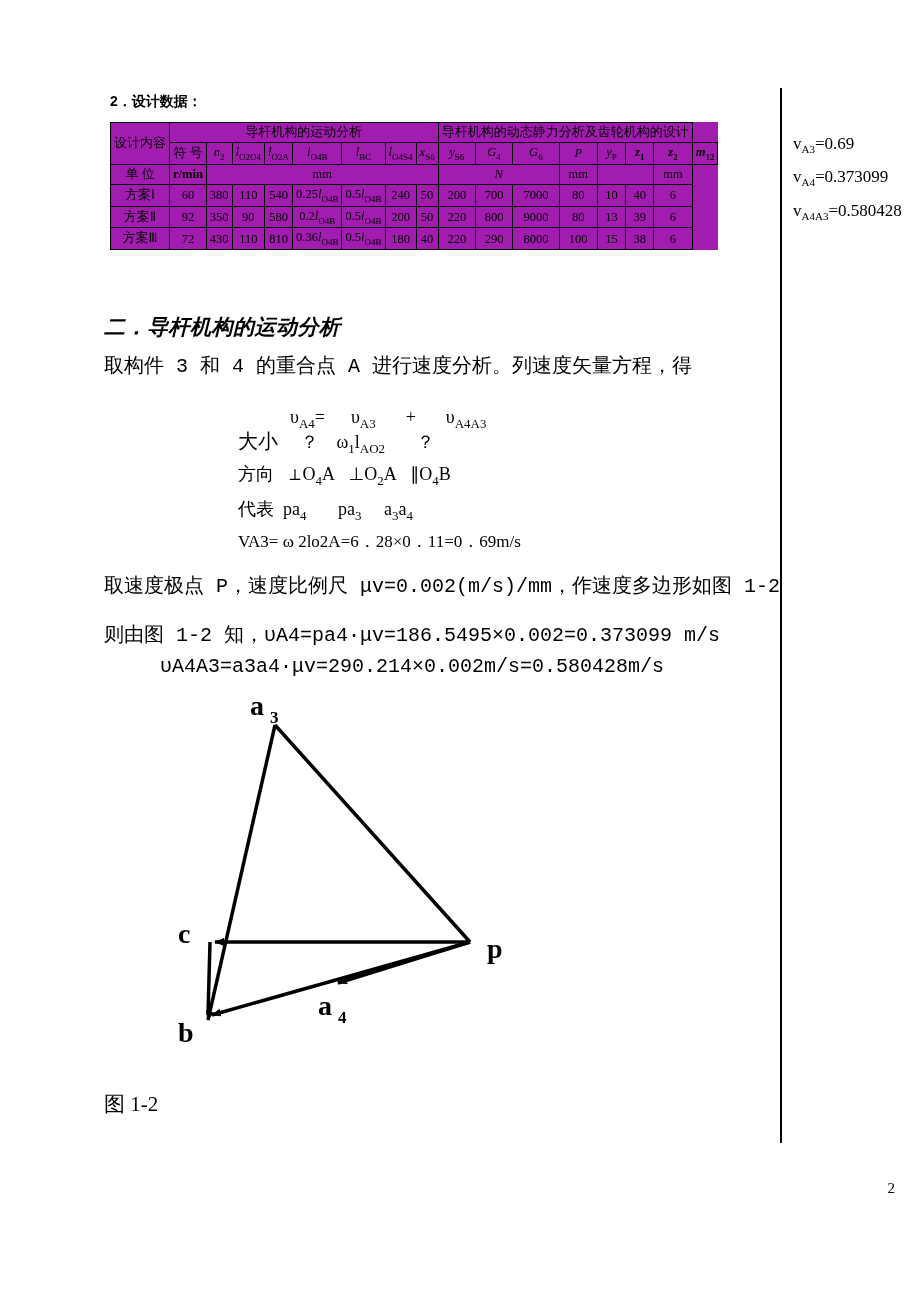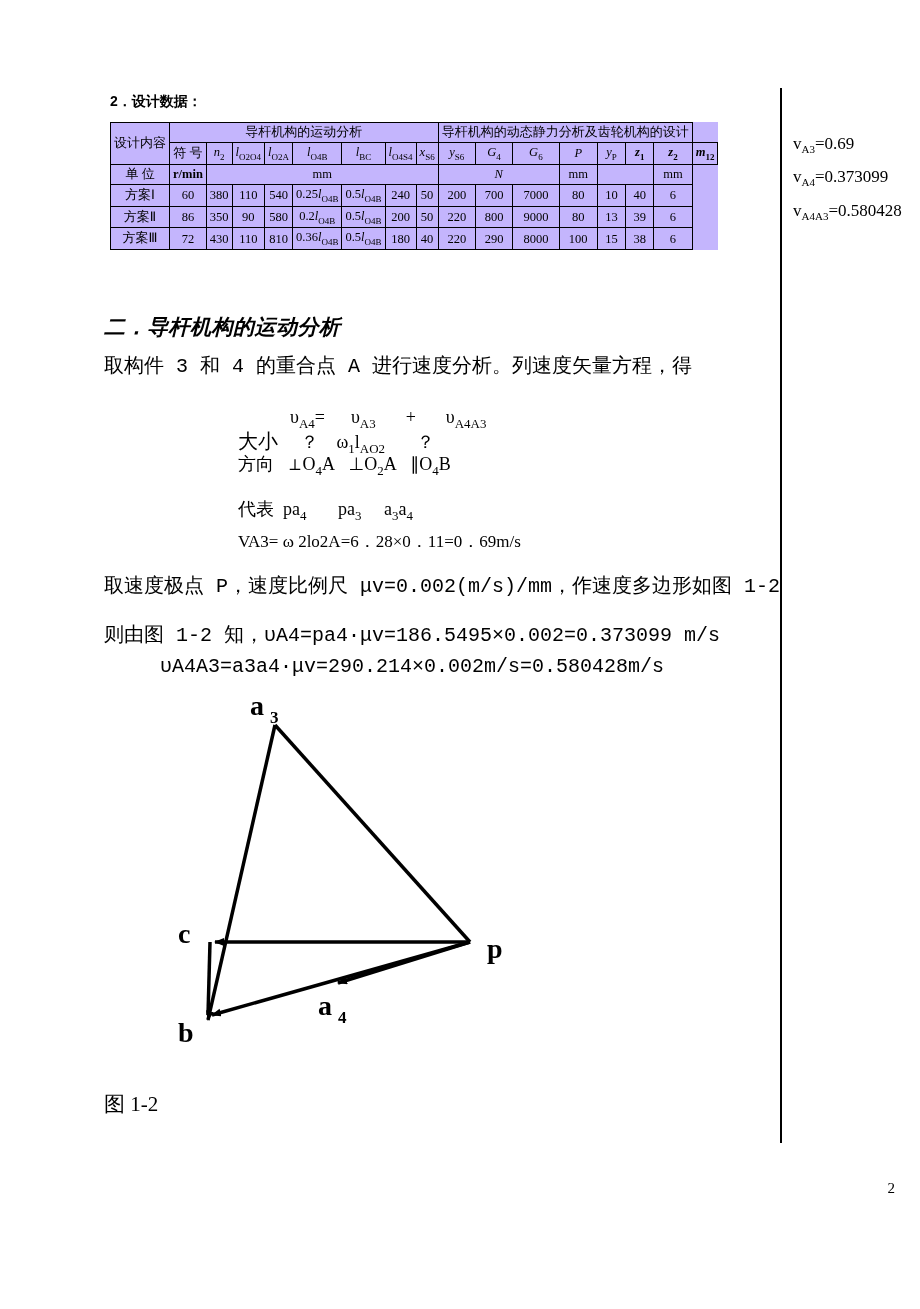--- a/index.html
+++ b/index.html
@@ -59,21 +59,21 @@
   }
 
   
   table.data-table {
     position: absolute;
     left: 110px;
     top: 122px;
     border-collapse: collapse;
     font-family: "Liberation Serif", serif;
     font-size: 12.5px;
-    background: #c4b5fd;
+    background: #a21caf;
   }
   table.data-table th, table.data-table td {
     border: 1px solid #000;
     text-align: center;
     vertical-align: middle;
     padding: 2px 3px;
     font-weight: normal;
     line-height: 1.15;
     white-space: nowrap;
   }
@@ -104,21 +104,21 @@
   .eqline {
     position: absolute;
     font-family: "Liberation Serif", serif;
     font-size: 18px;
   }
   .eq-vec { left: 290px; top: 395px; letter-spacing: 0px; margin-top: 12px; }
   .eq-vec .gap1 { display:inline-block; width: 26px; }
   .eq-vec .gap2 { display:inline-block; width: 30px; }
   .eq-size { left: 238px; top: 428px; }
   .eq-size .lbl { font-size: 20px; font-family: Liberation Sans, sans-serif; }
-  .eq-dir { left: 238px; top: 452px; text-align: center; }
+  .eq-dir { left: 238px; top: 462px; text-align: center; }
   .eq-rep { left: 238px; top: 497px; }
   .eq-num { left: 238px; top: 530px; font-size: 17px; }
   sub { font-size: 0.72em; }
 
   .p2 { left: 104px; top: 572px; width: 680px; }
   .p3 { left: 104px; top: 621px; width: 680px; }
   .p4 { left: 160px; top: 652px; width: 660px; }
 
   
   .figure {
@@ -202,21 +202,21 @@
       <td>200</td>
       <td>700</td>
       <td>7000</td>
       <td>80</td>
       <td>10</td>
       <td>40</td>
       <td>6</td>
     </tr>
     <tr>
       <td class="row-label">方案Ⅱ</td>
-      <td>86</td>
+      <td>92</td>
       <td>350</td>
       <td>90</td>
       <td>580</td>
       <td><span>0.2</span><i>l</i><sub>O4B</sub></td>
       <td><span>0.5</span><i>l</i><sub>O4B</sub></td>
       <td>200</td>
       <td>50</td>
       <td>220</td>
       <td>800</td>
       <td>9000</td>

